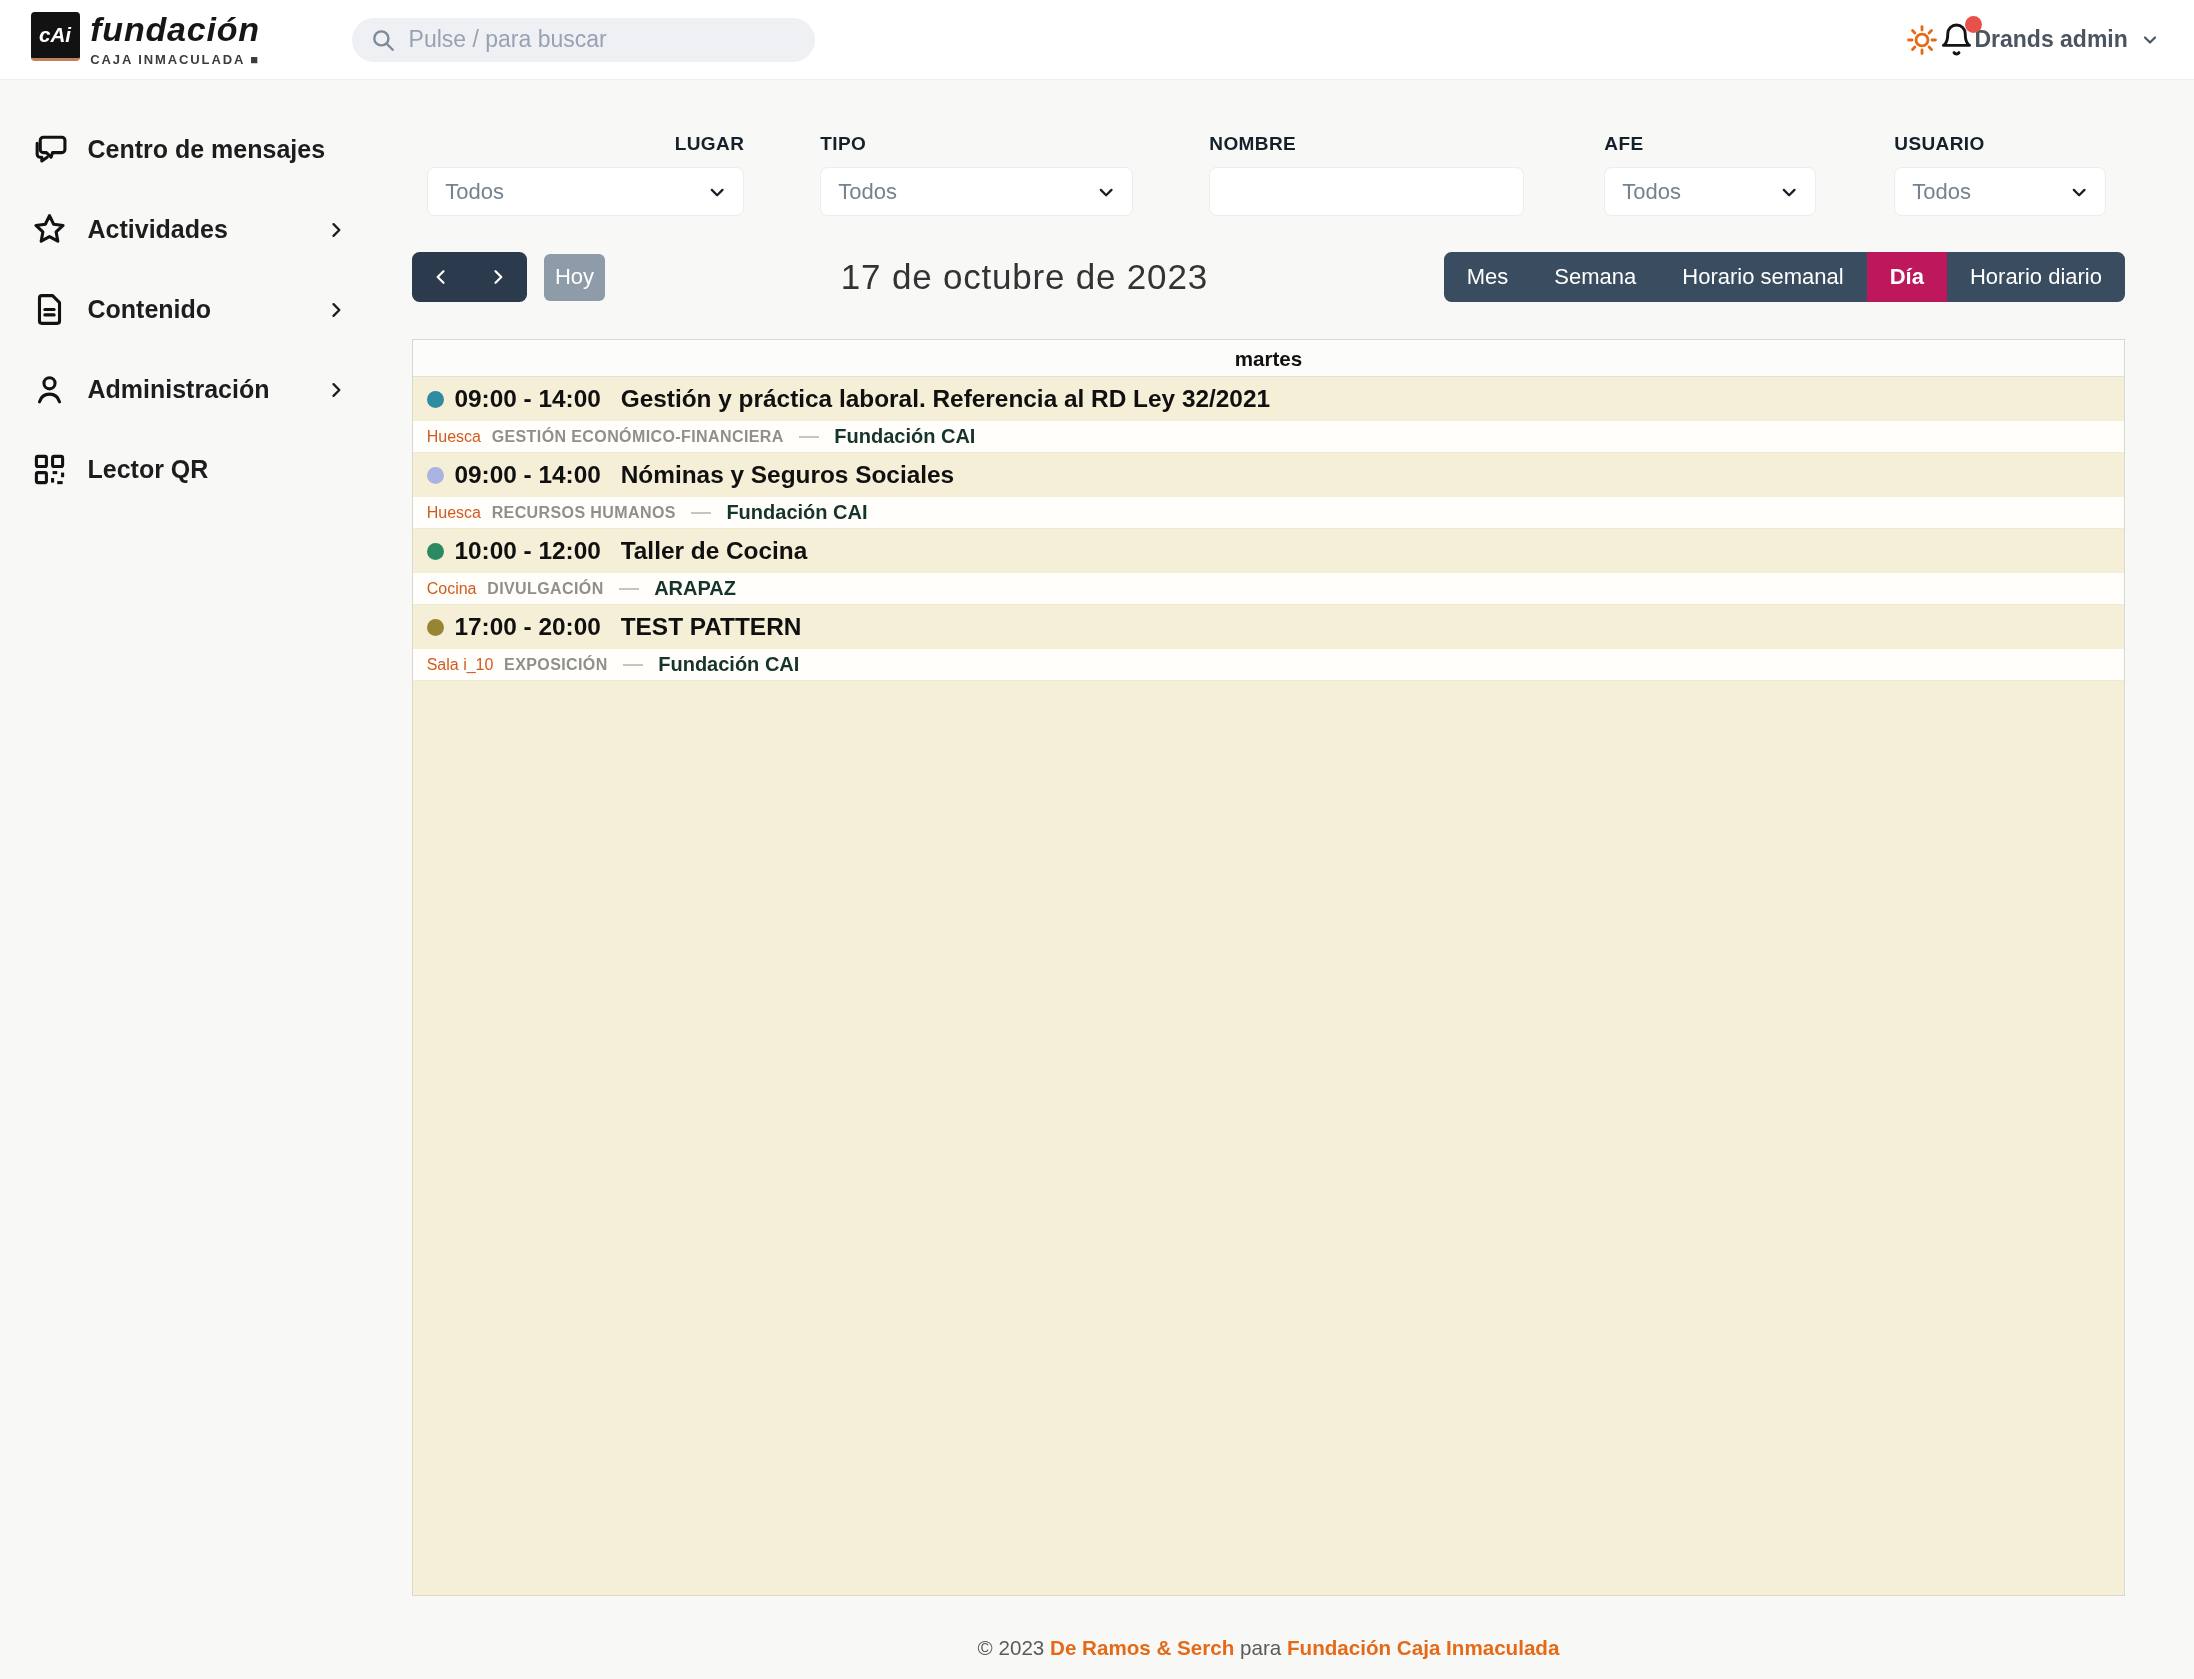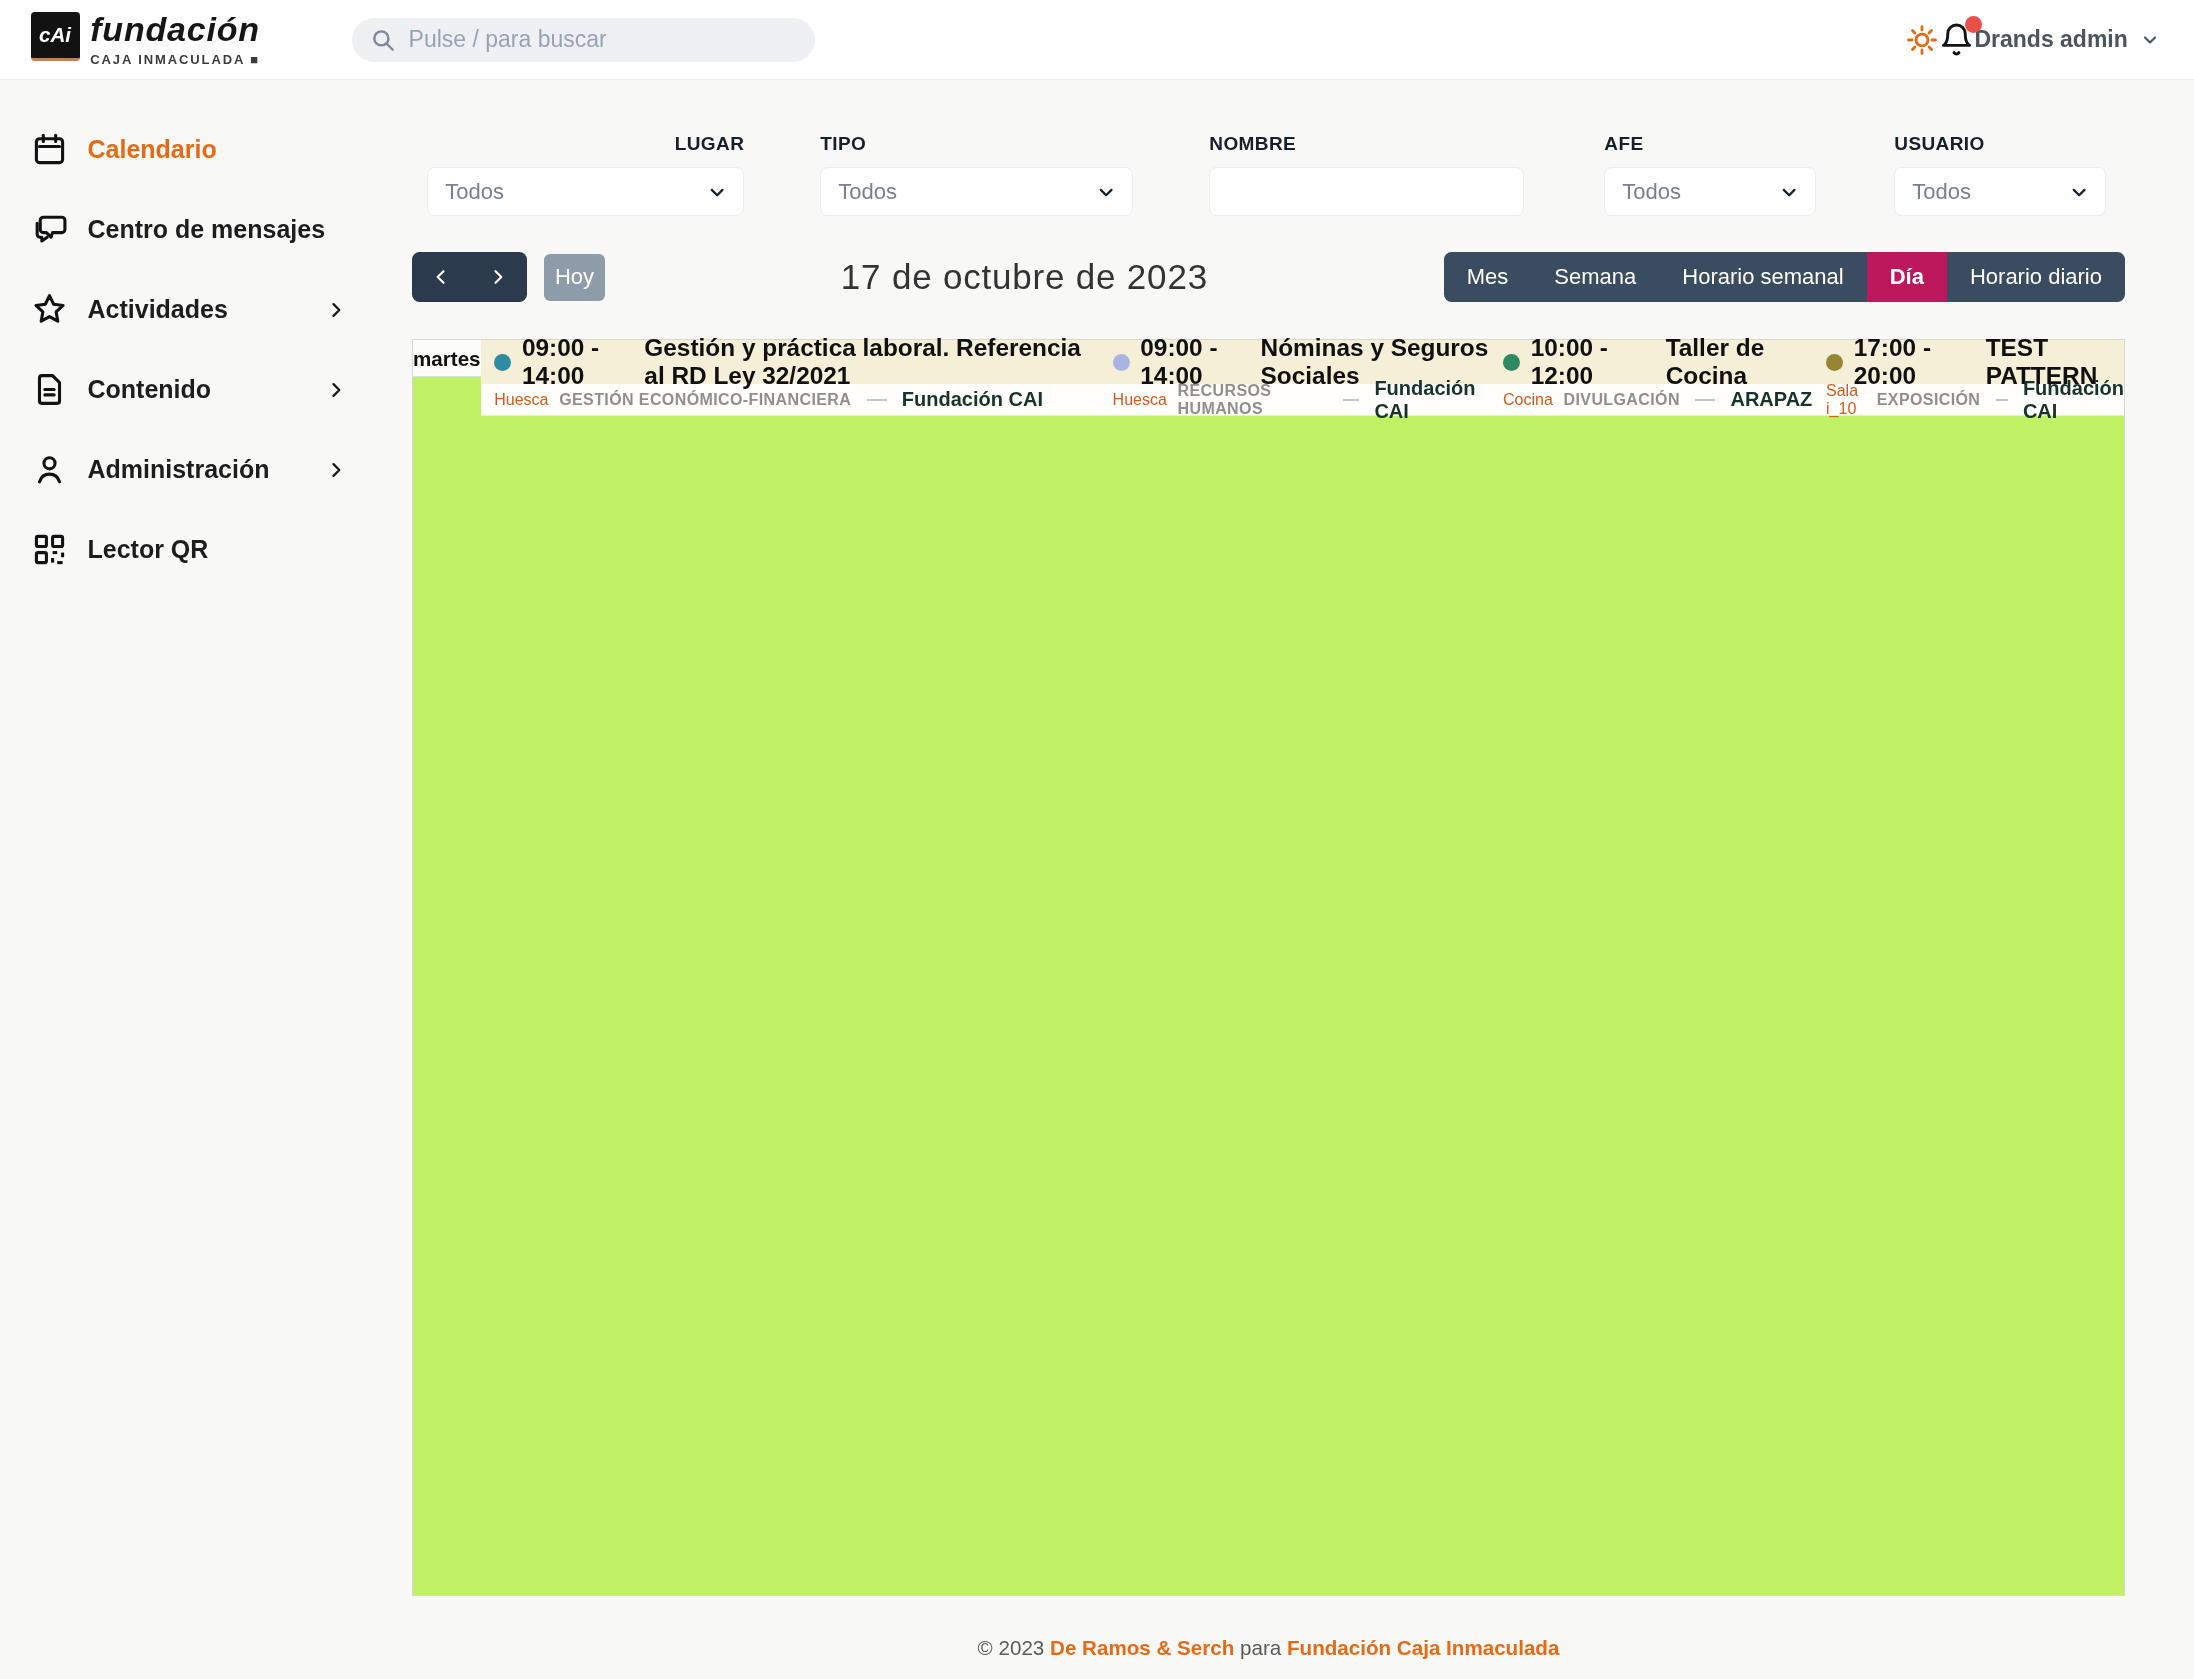--- a/index.html
+++ b/index.html
@@ -93,22 +93,22 @@
   .cal-title { flex:1; text-align:center; font-size:35px; font-weight:500; color:#333; letter-spacing:0.8px; }
   .tabs { display:flex; height:50px; background:#3a4c60; border-radius:7.6px; overflow:hidden; }
   .tab {
     padding:0 23px; display:flex; align-items:center; color:#fff; font-size:22px;
     cursor:pointer; white-space:nowrap;
   }
   .tab.active { background:#be185d; font-weight:600; }
 
   
   .panel {
-    margin-top:37px; height:1257px; border:0.8px solid #d8d8d0; background:#bef264;
-    display:flex; flex-direction:row;
+    margin-top:37px; height:1257px; border:0.8px solid #d8d8d0; background:#0f172a;
+    display:flex; flex-direction:column;
   }
   .day-header {
     height:37px; line-height:37px; background:#fcfcfb; border-bottom:0.8px solid #e0e0d8;
     text-align:center; font-size:20.6px; font-weight:700; color:#111;
   }
   .event-titlebar {
     height:44px; display:flex; align-items:center; gap:10.7px;
     padding-left:13.7px; background:#f5efd8; cursor:pointer;
   }
   .dot { width:17px; height:17px; border-radius:50%; flex:none; }
@@ -187,31 +187,20 @@
         </svg>
       </span>
     </div>
   </div>
 </header>
 
 <div class="app">
 
   <nav class="sidebar">
 
-    <div class="nav-item active">
-      <span class="nicon">
-        <svg width="37" height="37" viewBox="0 0 24 24" fill="none" stroke="#121212" stroke-width="2" stroke-linecap="round">
-          <rect x="3.5" y="5" width="17" height="15.5" rx="2"></rect>
-          <line x1="8" y1="2.8" x2="8" y2="6.8"></line>
-            <line x1="16" y1="2.8" x2="16" y2="6.8"></line>
-          <line x1="5.5" y1="10" x2="18.5" y2="10"></line>
-        </svg>
-      </span>
-      <span class="nav-label">Calendario</span>
-    </div>
 
     <div class="nav-item">
       <span class="nicon">
         <svg width="37" height="37" viewBox="0 0 24 24" fill="none" stroke="#121212" stroke-width="2" stroke-linecap="round" stroke-linejoin="round">
           <path d="M20 4h-12a2 2 0 0 0-2 2v6a2 2 0 0 0 2 2h2l3 3 1-3h6a2 2 0 0 0 2-2V6a2 2 0 0 0-2-2z"></path>
           <path d="M4 8v7a2 2 0 0 0 2 2h1v2.5L10.5 17"></path>
         </svg>
       </span>
       <span class="nav-label">Centro de mensajes</span>
     </div>

